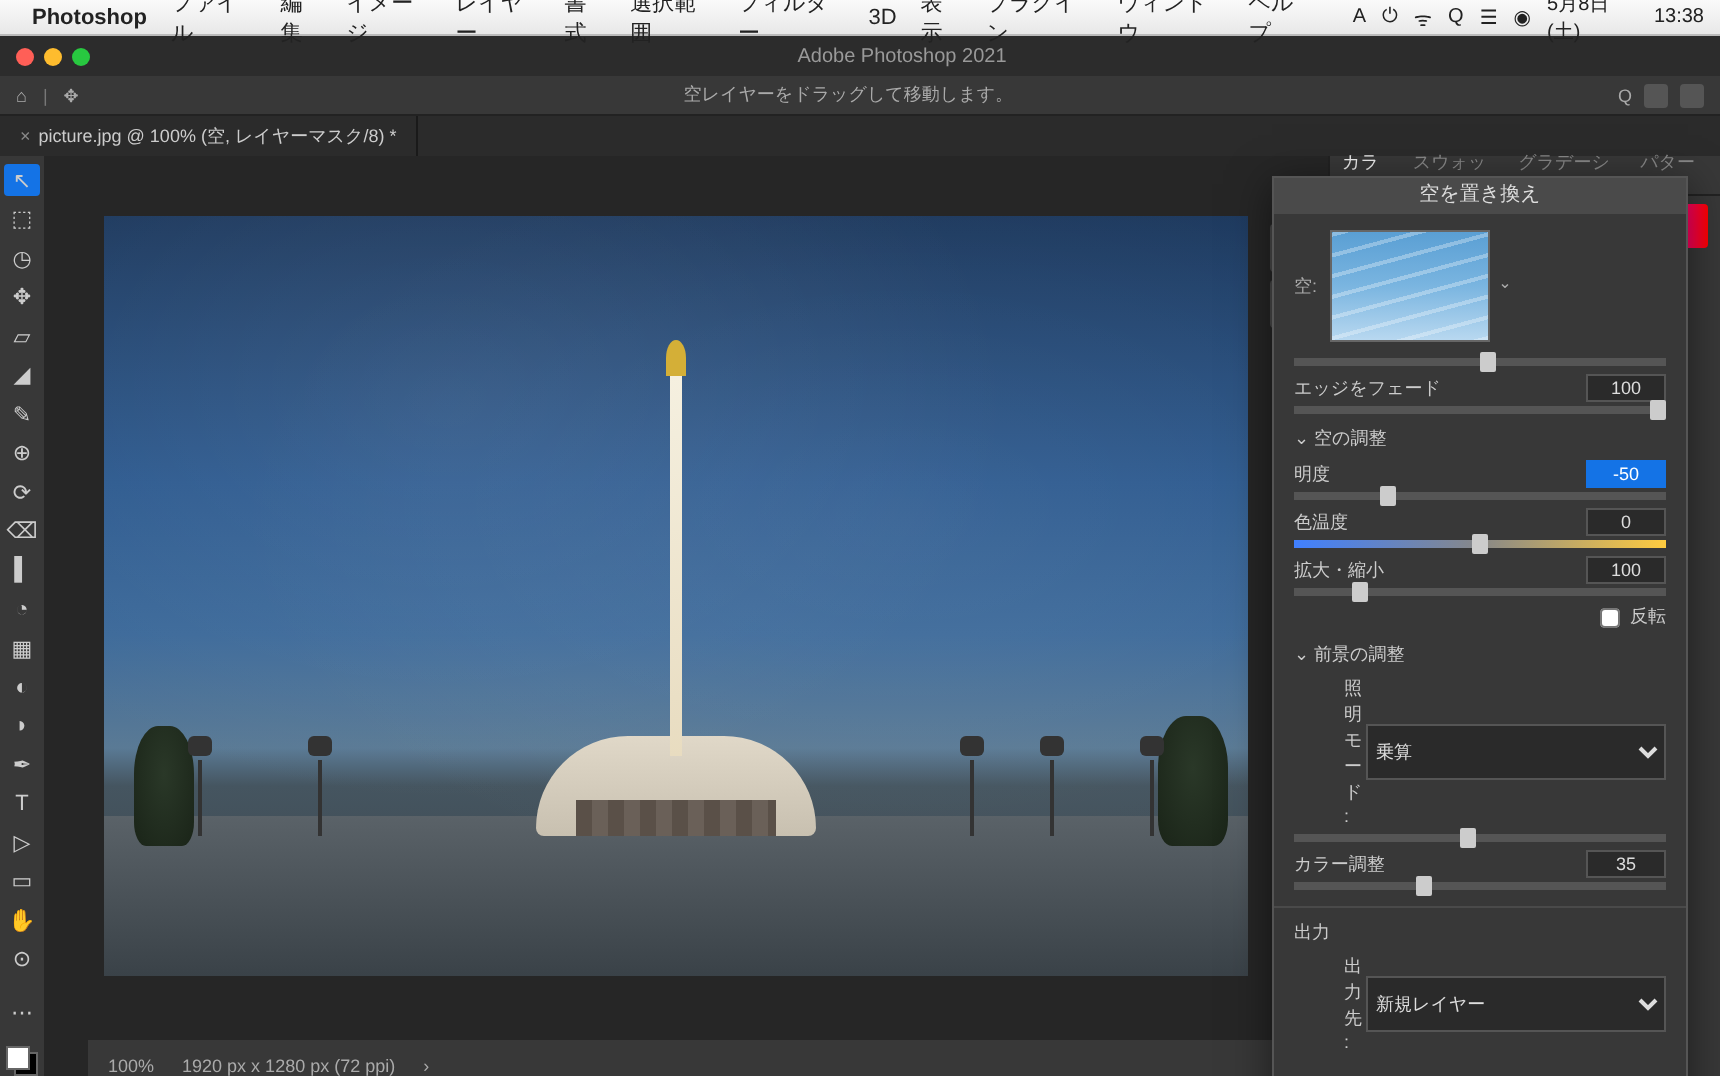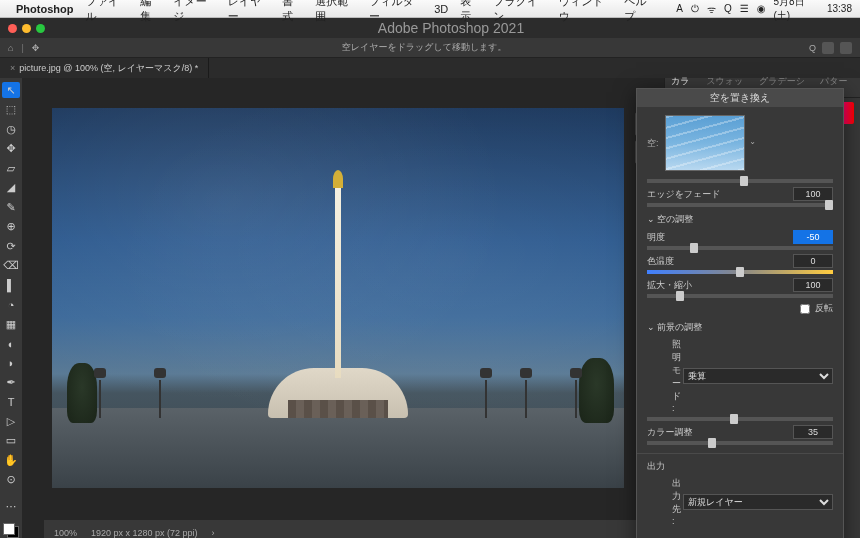--- a/index.html
+++ b/index.html
@@ -5,21 +5,21 @@
 * { margin: 0; padding: 0; box-sizing: border-box; font-family: -apple-system, "Hiragino Sans", sans-serif; }
 body { background: #1a1a1a; width: 860px; height: 538px; overflow: hidden; color: #ccc; font-size: 10px; }
 
 .menubar { height: 18px; background: linear-gradient(#fafafa,#e8e8e8); display: flex; align-items: center; padding: 0 8px; color: #222; font-size: 11px; border-bottom: 1px solid #bbb; }
 .menubar .apple { margin-right: 8px; }
 .menubar .mi { margin-right: 12px; cursor: default; }
 .menubar .mi.bold { font-weight: 600; }
 .menubar .spacer { flex: 1; }
 .menubar .ri { margin-left: 8px; font-size: 10px; }
 
-.titlebar { height: 20px; background: #2c2c2c; display: flex; align-items: center; padding: 0 8px; font-size: 14px; }
+.titlebar { height: 20px; background: #2c2c2c; display: flex; align-items: center; padding: 0 8px; font-size: 10px; }
 .titlebar .dot { width: 9px; height: 9px; border-radius: 50%; margin-right: 5px; }
 .titlebar .d1 { background: #ff5f57; }
 .titlebar .d2 { background: #febc2e; }
 .titlebar .d3 { background: #28c840; }
 .titlebar .title { flex: 1; text-align: center; color: #999; }
 
 .optbar { height: 20px; background: #383838; display: flex; align-items: center; padding: 0 8px; color: #aaa; font-size: 9px; border-bottom: 1px solid #222; }
 .optbar .msg { flex: 1; text-align: center; }
 .optbar .ic { width: 12px; height: 12px; margin-left: 6px; background: #555; border-radius: 2px; }
 
@@ -75,21 +75,21 @@
 .slider-track { height: 4px; background: #555; position: relative; margin-bottom: 4px; }
 .slider-track.temp { background: linear-gradient(90deg,#4080ff,#888 50%,#ffcc40); }
 .handle { position: absolute; top: -3px; width: 8px; height: 10px; background: #ccc; border-radius: 1px; transform: translateX(-50%); }
 
 .section { font-size: 9px; color: #ccc; margin: 6px 0 4px; }
 .section::before { content: "⌄ "; }
 .check-row { display: flex; align-items: center; font-size: 9px; color: #ccc; margin: 4px 0; justify-content: flex-end; }
 .check-row input { margin-right: 5px; width: 10px; height: 10px; }
 .sel-row { display: flex; align-items: center; font-size: 9px; color: #ccc; margin: 4px 0; }
 .sel-row .lbl { width: 36px; padding-left: 25px; }
-.sel-row select { flex: 1; background: #2a2a2a; border: 1px solid #555; color: #ddd; font-size: 9px; height: 16px; }
+.sel-row select { flex: 1; background: #2a2a2a; border: 1px solid #555; color: #ddd; font-size: 9px; height: 28px; }
 
 .dialog .footer { display: flex; align-items: center; padding: 6px 10px 10px; gap: 6px; }
 .dialog .footer .pv { font-size: 9px; color: #ccc; flex: 1; display: flex; }
 .dialog .footer .pv input { margin-right: 4px; width: 10px; height: 10px; }
 .dialog .btn { padding: 2px 12px; background: #4a4a4a; border: 1px solid #666; border-radius: 10px; font-size: 9px; color: #ddd; cursor: pointer; }
 .dialog .btn.primary { background: #4d7c0f; }
 .dock-icons { position: absolute; top: 112px; left: 635px; width: 26px; display: flex; flex-direction: column; gap: 4px; }
 .dock-icons .di { width: 24px; height: 24px; background: #383838; border: 1px solid #4a4a4a; border-radius: 2px; display: flex; align-items: center; justify-content: center; color: #aaa; font-size: 11px; }
 </style>
 </head>

